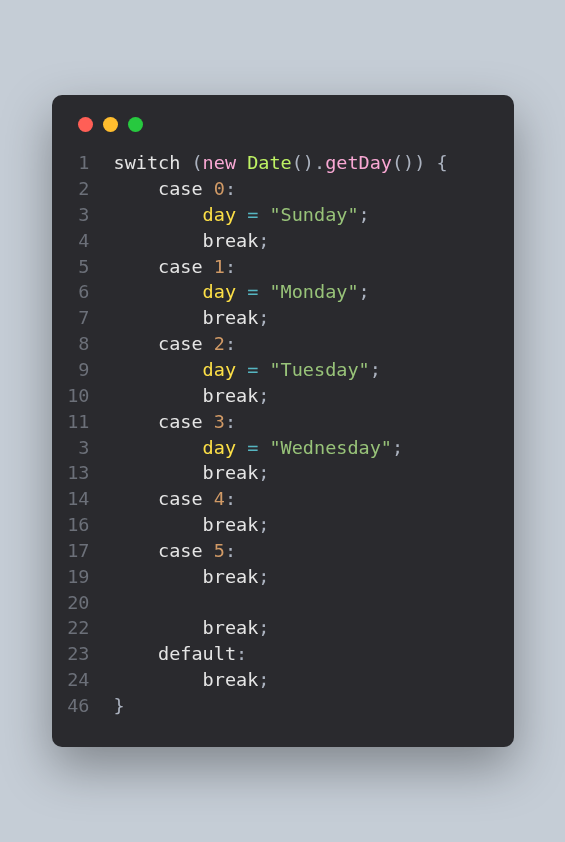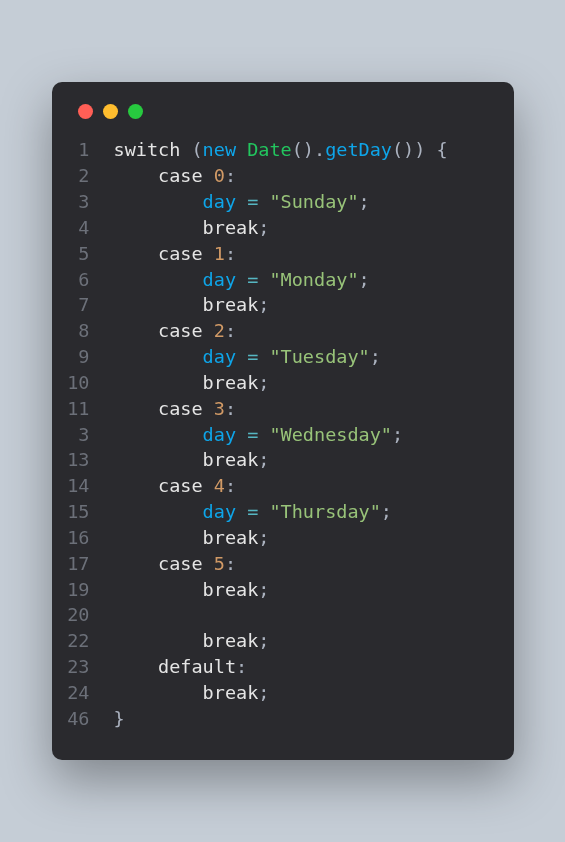--- a/index.html
+++ b/index.html
@@ -61,24 +61,24 @@
       color: #6c7079;
       user-select: none;
       flex-shrink: 0;
     }
 
     .content {
       flex: 1;
     }
 
     .kw { color: #e5e5e5; }
-    .kw2 { color: #0ea5e9; }
-    .fn { color: #0ea5e9; }
-    .cls { color: #22c55e; }
-    .var { color: #0ea5e9; }
+    .kw2 { color: #f9a8d4; }
+    .fn { color: #f9a8d4; }
+    .cls { color: #bef264; }
+    .var { color: #fde047; }
     .num { color: #d19a66; }
     .str { color: #98c379; }
     .plain { color: #abb2bf; }
     .op { color: #56b6c2; }
   </style>
 </head>
 <body>
 
 <div class="window">
   <div class="titlebar">
@@ -94,21 +94,20 @@
       <div class="line"><div class="gutter">5</div><div class="content"><span class="plain">    </span><span class="kw">case</span><span class="plain"> </span><span class="num">1</span><span class="plain">:</span></div></div>
       <div class="line"><div class="gutter">6</div><div class="content"><span class="plain">        </span><span class="var">day</span><span class="plain"> </span><span class="op">=</span><span class="plain"> </span><span class="str">"Monday"</span><span class="plain">;</span></div></div>
       <div class="line"><div class="gutter">7</div><div class="content"><span class="plain">        </span><span class="kw">break</span><span class="plain">;</span></div></div>
       <div class="line"><div class="gutter">8</div><div class="content"><span class="plain">    </span><span class="kw">case</span><span class="plain"> </span><span class="num">2</span><span class="plain">:</span></div></div>
       <div class="line"><div class="gutter">9</div><div class="content"><span class="plain">        </span><span class="var">day</span><span class="plain"> </span><span class="op">=</span><span class="plain"> </span><span class="str">"Tuesday"</span><span class="plain">;</span></div></div>
       <div class="line"><div class="gutter">10</div><div class="content"><span class="plain">        </span><span class="kw">break</span><span class="plain">;</span></div></div>
       <div class="line"><div class="gutter">11</div><div class="content"><span class="plain">    </span><span class="kw">case</span><span class="plain"> </span><span class="num">3</span><span class="plain">:</span></div></div>
       <div class="line"><div class="gutter">3</div><div class="content"><span class="plain">        </span><span class="var">day</span><span class="plain"> </span><span class="op">=</span><span class="plain"> </span><span class="str">"Wednesday"</span><span class="plain">;</span></div></div>
       <div class="line"><div class="gutter">13</div><div class="content"><span class="plain">        </span><span class="kw">break</span><span class="plain">;</span></div></div>
       <div class="line"><div class="gutter">14</div><div class="content"><span class="plain">    </span><span class="kw">case</span><span class="plain"> </span><span class="num">4</span><span class="plain">:</span></div></div>
-      <div class="line"><div class="gutter">15</div><div class="content"><span class="plain">        </span><span class="var">day</span><span class="plain"> </span><span class="op">=</span><span class="plain"> </span><span class="str">"Thursday"</span><span class="plain">;</span></div></div>
       <div class="line"><div class="gutter">16</div><div class="content"><span class="plain">        </span><span class="kw">break</span><span class="plain">;</span></div></div>
       <div class="line"><div class="gutter">17</div><div class="content"><span class="plain">    </span><span class="kw">case</span><span class="plain"> </span><span class="num">5</span><span class="plain">:</span></div></div>
       <div class="line"><div class="gutter">19</div><div class="content"><span class="plain">        </span><span class="kw">break</span><span class="plain">;</span></div></div>
       <div class="line"><div class="gutter">20</div></div>
       <div class="line"><div class="gutter">22</div><div class="content"><span class="plain">        </span><span class="kw">break</span><span class="plain">;</span></div></div>
       <div class="line"><div class="gutter">23</div><div class="content"><span class="plain">    </span><span class="kw">default</span><span class="plain">:</span></div></div>
       <div class="line"><div class="gutter">24</div><div class="content"><span class="plain">        </span><span class="kw">break</span><span class="plain">;</span></div></div>
       <div class="line"><div class="gutter">46</div><div class="content"><span class="plain">}</span></div></div>
     </div>
 </div>

